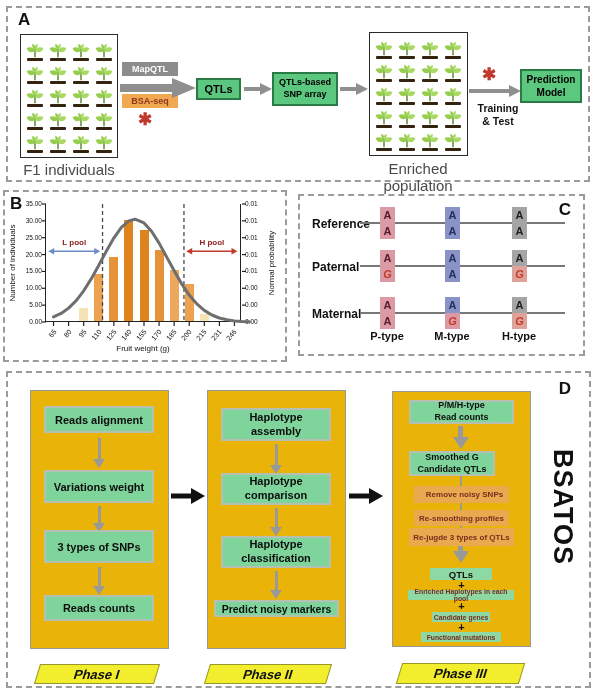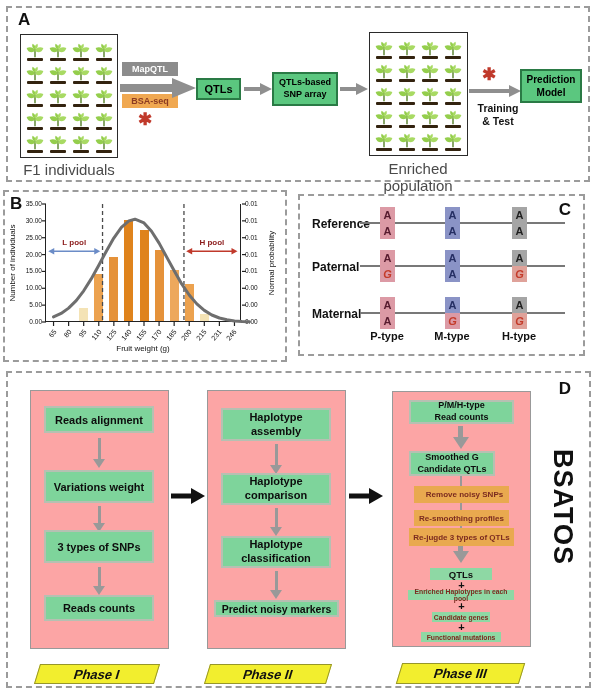--- a/index.html
+++ b/index.html
@@ -25,21 +25,21 @@
   .xlab{position:absolute;font-size:7px;color:#111;width:30px;text-align:right;transform:rotate(-50deg);transform-origin:100% 50%;}
   .axtitle{position:absolute;font-size:8px;color:#111;white-space:nowrap;}
   
   .crow{position:absolute;left:0;width:100%;height:34px;}
   .cline{position:absolute;left:60px;right:18px;top:15px;height:2px;background:#787878;}
   .crowlabel{position:absolute;left:12px;top:10px;font-size:12px;font-weight:bold;}
   .abox{position:absolute;top:0;width:15px;}
   .acell{width:15px;height:16px;display:flex;align-items:center;justify-content:center;font-size:11px;font-weight:bold;}
   .ctypelabel{position:absolute;top:134px;width:60px;text-align:center;font-size:11px;font-weight:bold;}
   
-  .dcol{position:absolute;border:1.5px solid #999;background:#fca5a5;}
+  .dcol{position:absolute;border:1.5px solid #999;background:#eab308;}
   .dgreen{background:#7ed49b;border:2px solid #b6c0b2;font-weight:bold;color:#0d0d0d;}
   .dorange{background:#e9a94f;color:#7b2b20;font-weight:bold;font-size:8px;}
   .dresult{background:#8ed8a4;color:#7b2b20;font-weight:bold;font-size:6.8px;}
   .plus{position:absolute;width:100%;text-align:center;font-size:11px;font-weight:bold;line-height:8px;}
   .darr{position:absolute;width:2.5px;background:#999;}
   .darr::after{content:'';position:absolute;bottom:-8px;left:50%;transform:translateX(-50%);border:6px solid transparent;border-bottom:0;border-top:9px solid #999;}
   .darr.big{width:5px;}
   .darr.big::after{border-width:8px;border-bottom:0;border-top:12px solid #999;}
   .ytag{background:#f2ee2e;border:1px solid #96962a;transform:skewX(-17deg);font-weight:bold;font-size:13px;color:#111;}
   .bsatos{position:absolute;transform:translate(-50%,-50%) rotate(90deg);font-size:27px;font-weight:bold;letter-spacing:1px;white-space:nowrap;}

